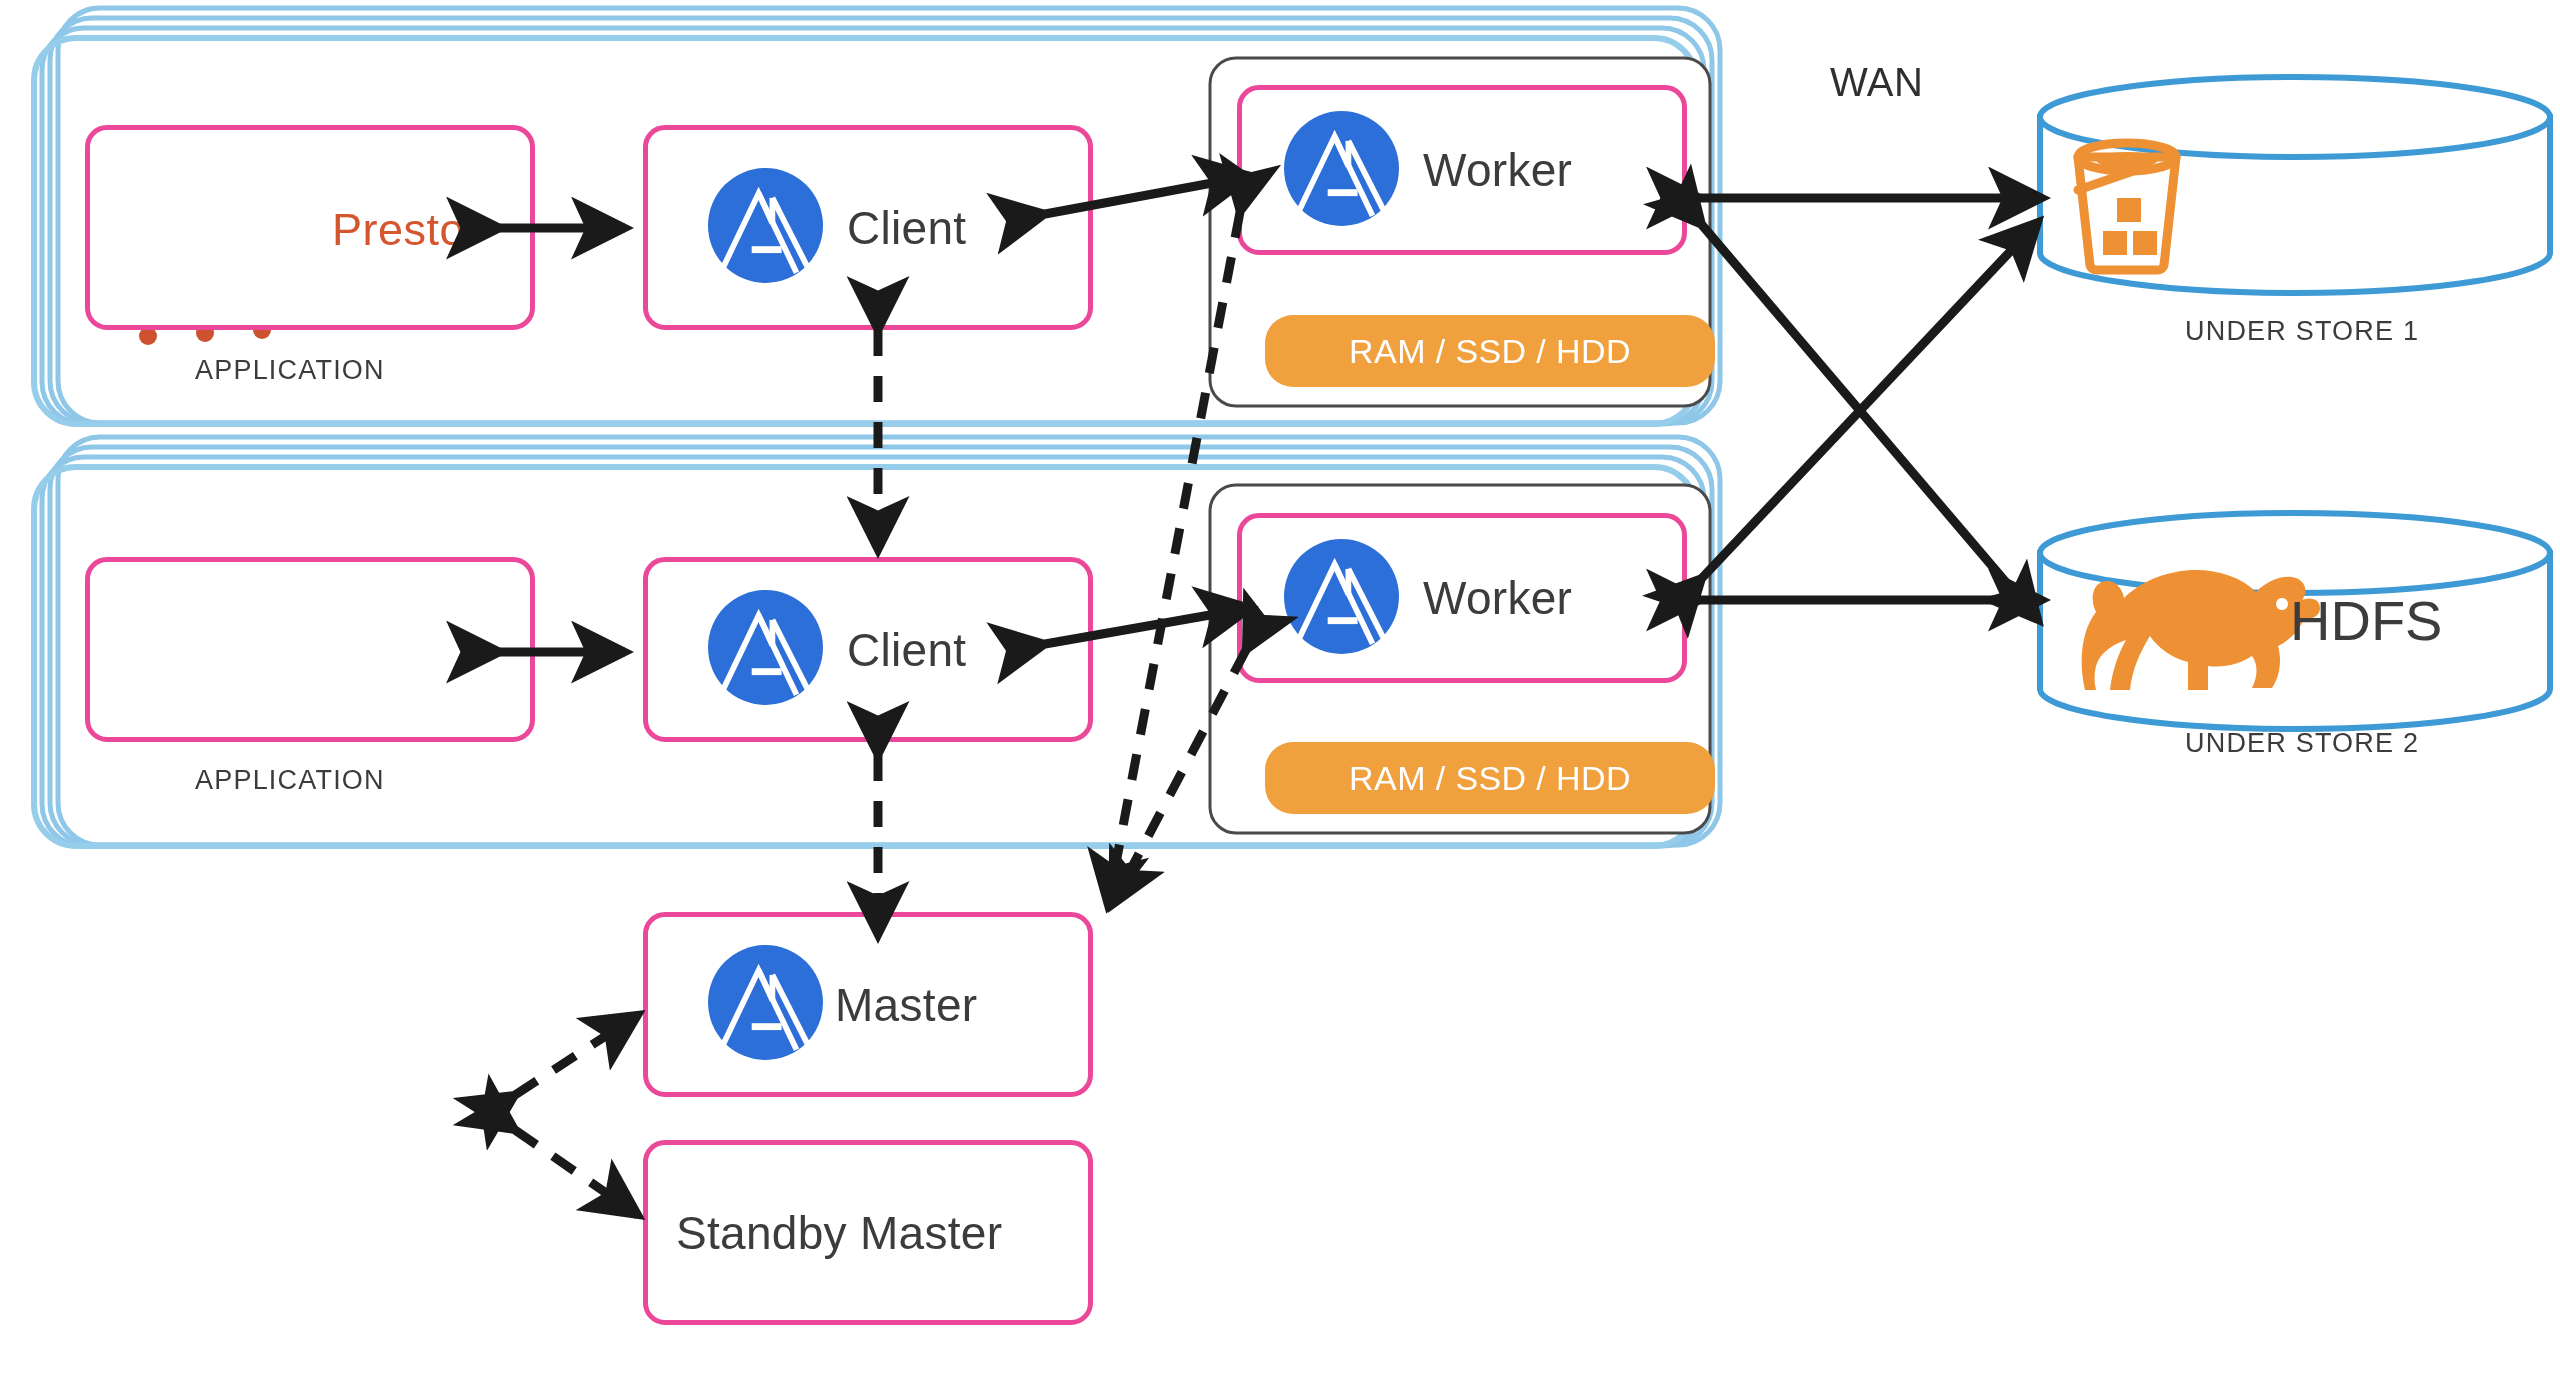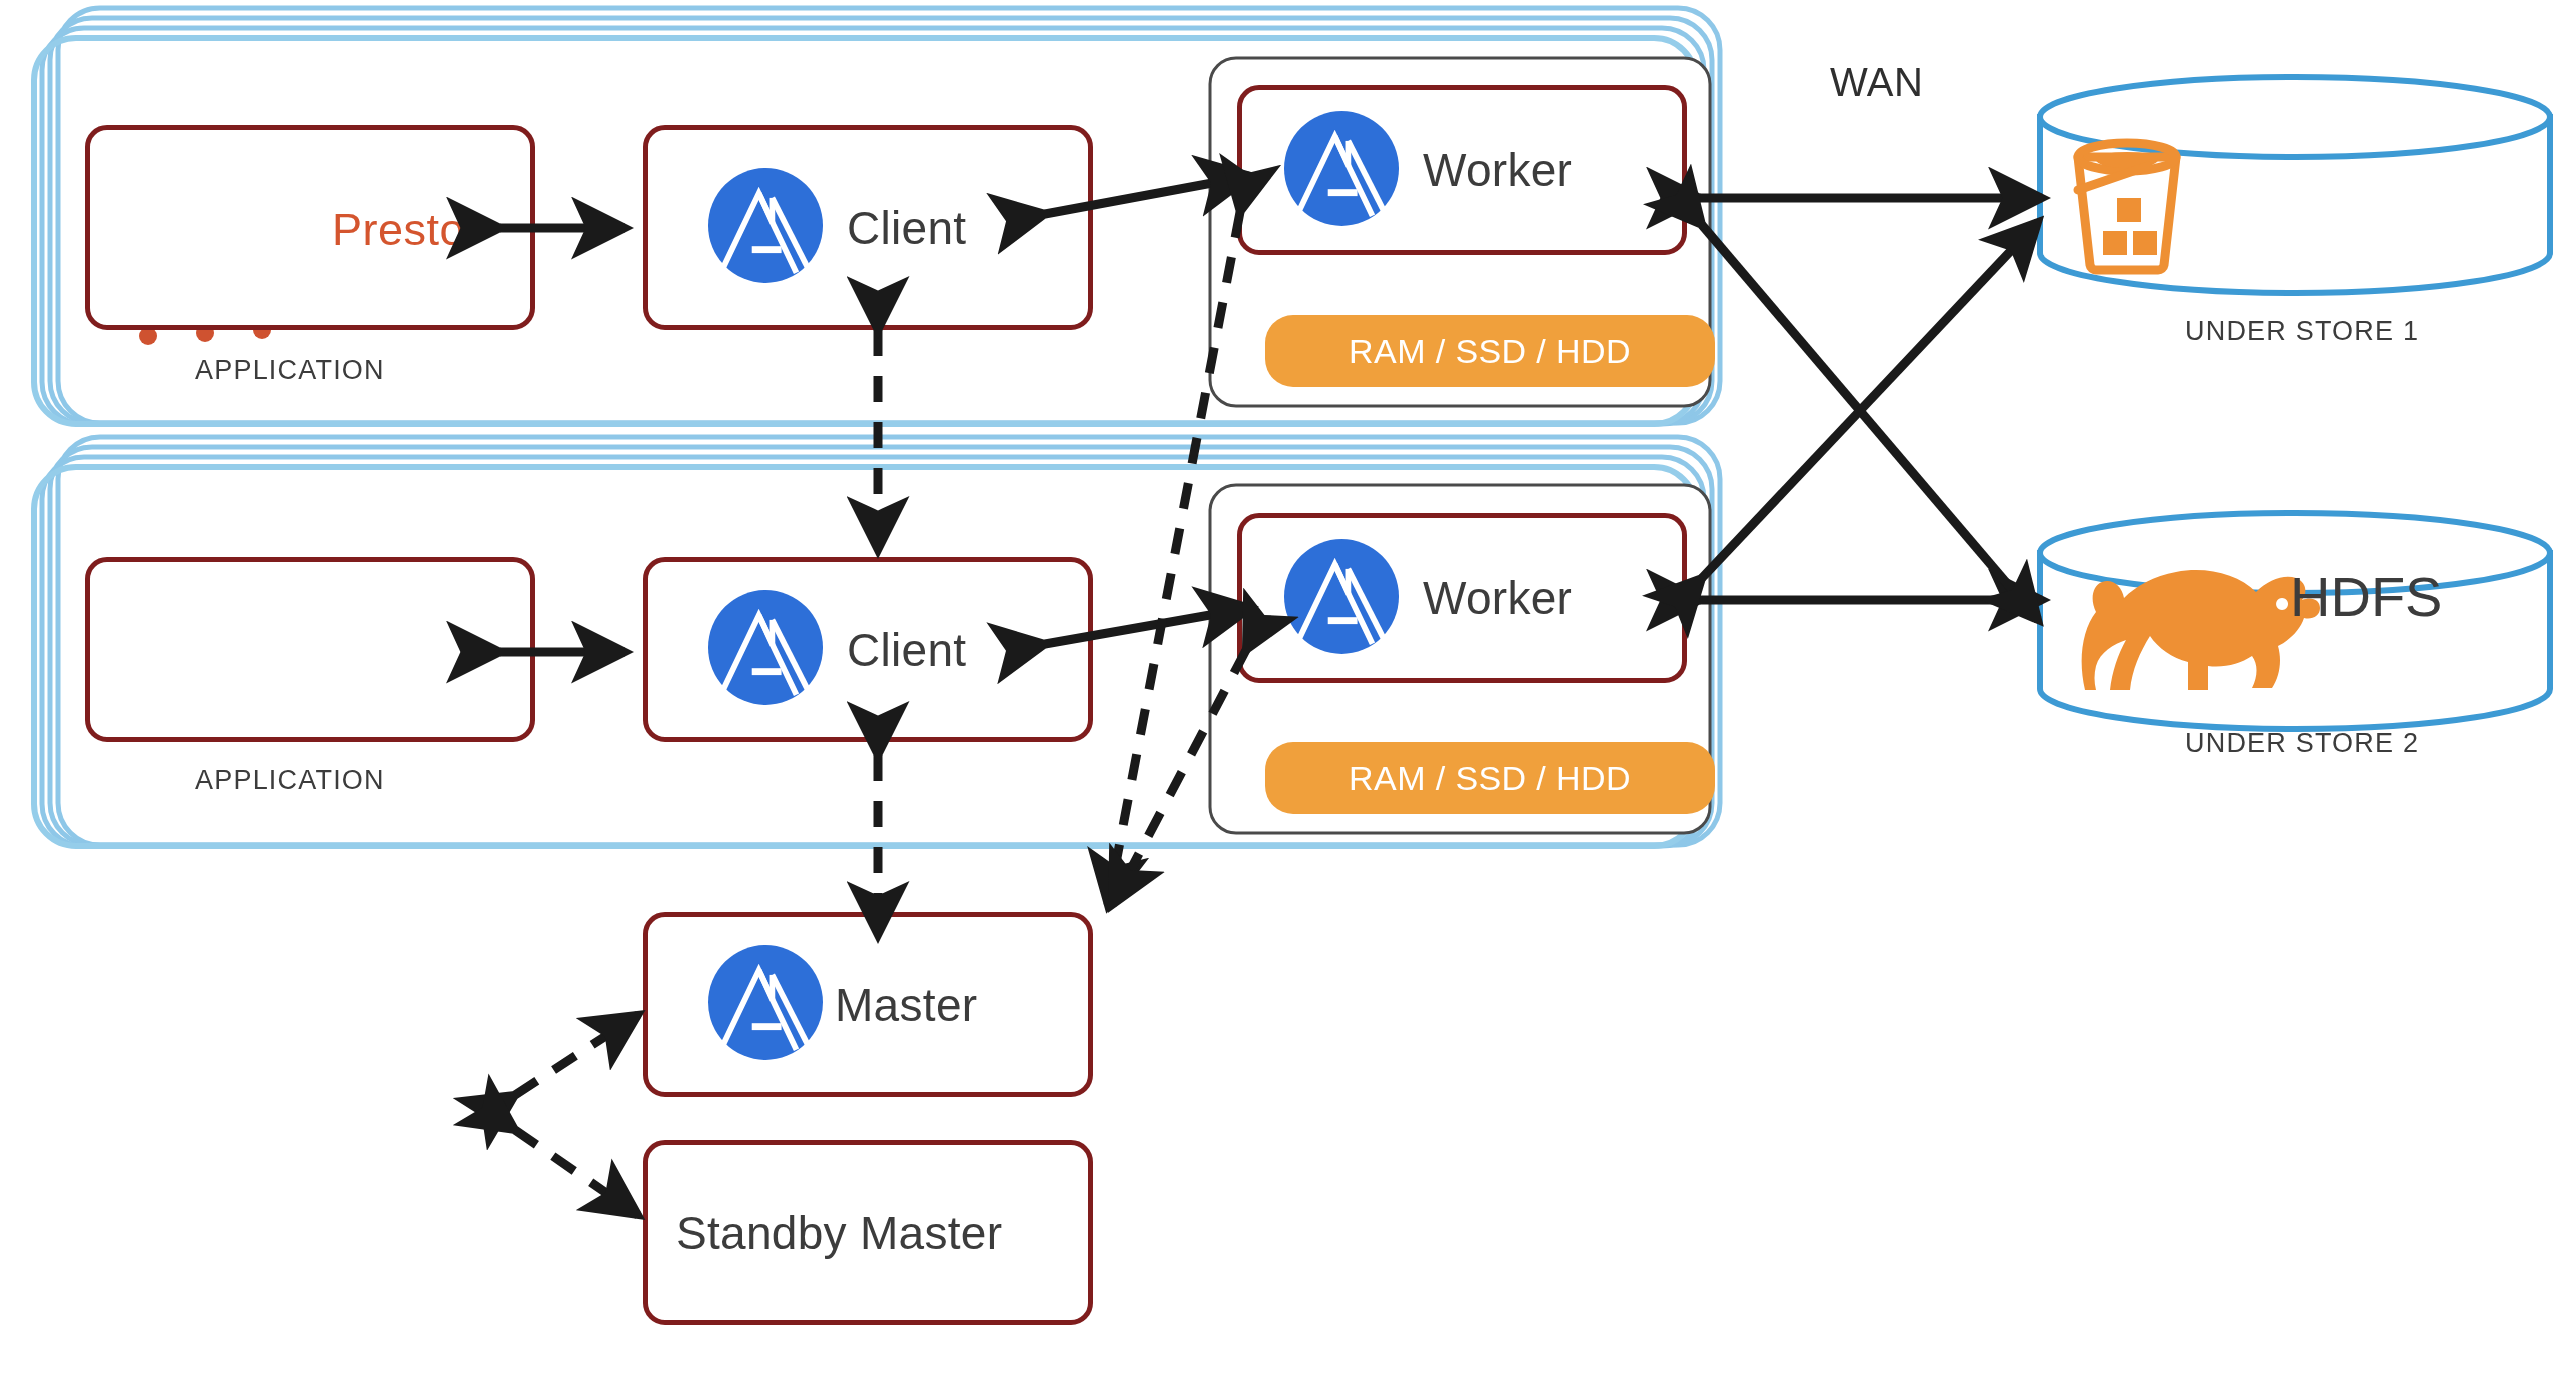--- a/index.html
+++ b/index.html
@@ -23,21 +23,21 @@
     width: 2560px;
     height: 1377px;
   }
   #arrow-layer { z-index: 40; pointer-events: none; }
   #frame-layer { z-index: 5; }
 
   .node {
     position: absolute;
     box-sizing: border-box;
     background: #ffffff;
-    border: 5px solid #7f1d1d;
+    border: 5px solid #ec4899;
     border-radius: 22px;
     display: flex;
     align-items: center;
     z-index: 20;
   }
   .node .lbl {
     color: #3c3c3c;
     font-size: 46px;
     font-weight: 400;
     letter-spacing: 0.3px;
@@ -345,21 +345,21 @@
   </div>
 
   <div class="tier-pill" style="left:1237px; top:742px; width:450px; height:72px;">
     <span>RAM / SSD / HDD</span>
   </div>
 
   <div class="wan-label" style="left:1830px; top:60px;">WAN</div>
 
   <div class="caption" style="left:2185px; top:316px;">UNDER STORE 1</div>
 
-  <div class="store-name" style="left:2290px; top:564px;">HDFS</div>
+  <div class="store-name" style="left:2290px; top:588px;">HDFS</div>
   <div class="caption" style="left:2185px; top:728px;">UNDER STORE 2</div>
 
 
   <div class="node" style="left:643px; top:912px; width:450px; height:185px; padding-left:60px; gap:12px;">
     <span class="alx-logo">
       <svg width="115" height="115" viewBox="0 0 100 100">
         <circle cx="50" cy="50" r="50" fill="#2d6fd8"></circle>
         <g fill="none" stroke="#ffffff" stroke-width="5" stroke-linejoin="miter">
           <path d="M 11 91 L 44 22 L 77 91"></path>
           <path d="M 44 22 L 56 48"></path>

